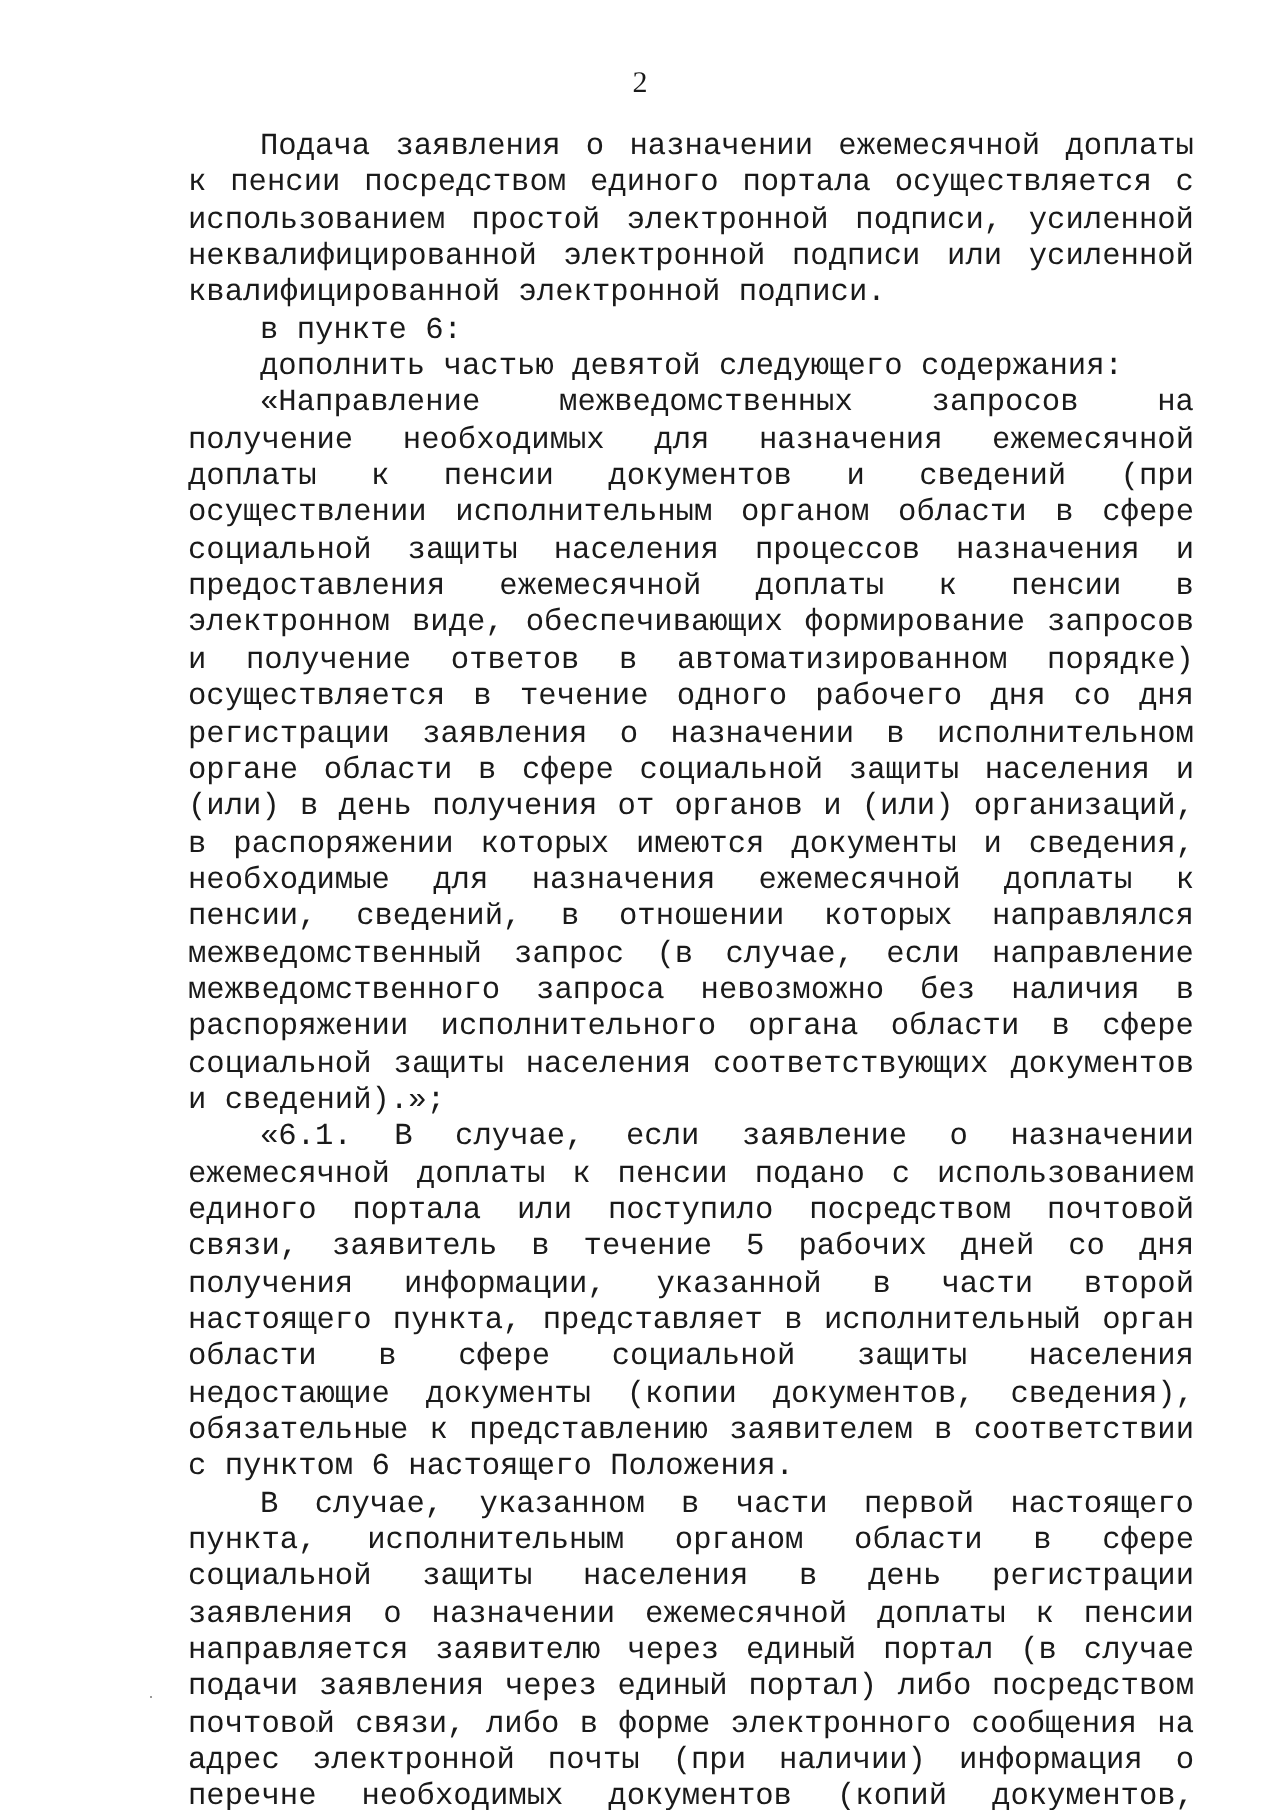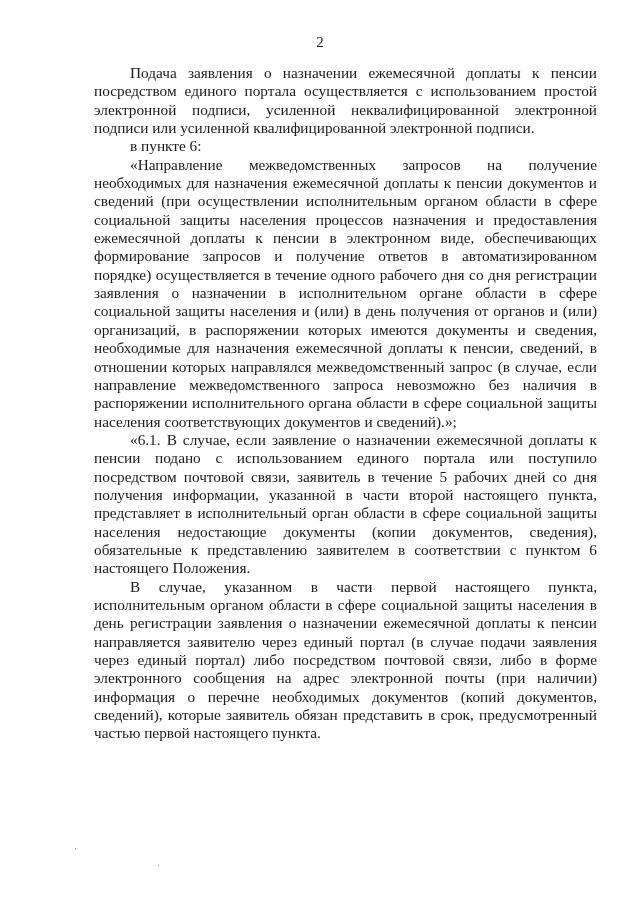--- a/index.html
+++ b/index.html
@@ -12,34 +12,35 @@
   .page-number {
     position: absolute; top: 33px; left: 0; width: 640px;
     text-align: center; font-size: 15px; line-height: 18px;
   }
   .body-text {
     position: absolute; left: 94px; top: 64px; width: 503px;
     font-size: 15.3px; line-height: 18.35px;
   }
   .para {
     margin: 0; text-indent: 36px; text-align: justify;
-    text-align-last: left; hyphens: none;
+    text-align-last: left; hyphens: none; font-family: Liberation Mono, monospace;
   }
   .para.short { text-align: right; }
   .speck { position: absolute; width: 1px; height: 1px; background: #999; }
 </style>
 </head>
 <body>
 
 <div class="page">
   <div class="page-number">2</div>
 
   <div class="body-text">
     <p class="para">Подача заявления о назначении ежемесячной доплаты к пенсии посредством единого портала осуществляется с использованием простой электронной подписи, усиленной неквалифицированной электронной подписи или усиленной квалифицированной электронной подписи.</p>
     <p class="para short">в пункте 6:</p>
+    <p class="para short">дополнить частью девятой следующего содержания:</p>
     <p class="para">«Направление межведомственных запросов на получение необходимых для назначения ежемесячной доплаты к пенсии документов и сведений (при осуществлении исполнительным органом области в сфере социальной защиты населения процессов назначения и предоставления ежемесячной доплаты к пенсии в электронном виде, обеспечивающих формирование запросов и получение ответов в автоматизированном порядке) осуществляется в течение одного рабочего дня со дня регистрации заявления о назначении в исполнительном органе области в сфере социальной защиты населения и (или) в день получения от органов и (или) организаций, в распоряжении которых имеются документы и сведения, необходимые для назначения ежемесячной доплаты к пенсии, сведений, в отношении которых направлялся межведомственный запрос (в случае, если направление межведомственного запроса невозможно без наличия в распоряжении исполнительного органа области в сфере социальной защиты населения соответствующих документов и сведений).»;</p>
     <p class="para">«6.1. В случае, если заявление о назначении ежемесячной доплаты к пенсии подано с использованием единого портала или поступило посредством почтовой связи, заявитель в течение 5 рабочих дней со дня получения информации, указанной в части второй настоящего пункта, представляет в исполнительный орган области в сфере социальной защиты населения недостающие документы (копии документов, сведения), обязательные к представлению заявителем в соответствии с пунктом 6 настоящего Положения.</p>
     <p class="para">В случае, указанном в части первой настоящего пункта, исполнительным органом области в сфере социальной защиты населения в день регистрации заявления о назначении ежемесячной доплаты к пенсии направляется заявителю через единый портал (в случае подачи заявления через единый портал) либо посредством почтовой связи, либо в форме электронного сообщения на адрес электронной почты (при наличии) информация о перечне необходимых документов (копий документов, сведений), которые заявитель обязан представить в срок, предусмотренный частью первой настоящего пункта.</p>
 
   </div>
 
   <div class="speck" style="left:75px; top:848px;"></div>
   <div class="speck" style="left:158px; top:865px;"></div>
 </div>
 

